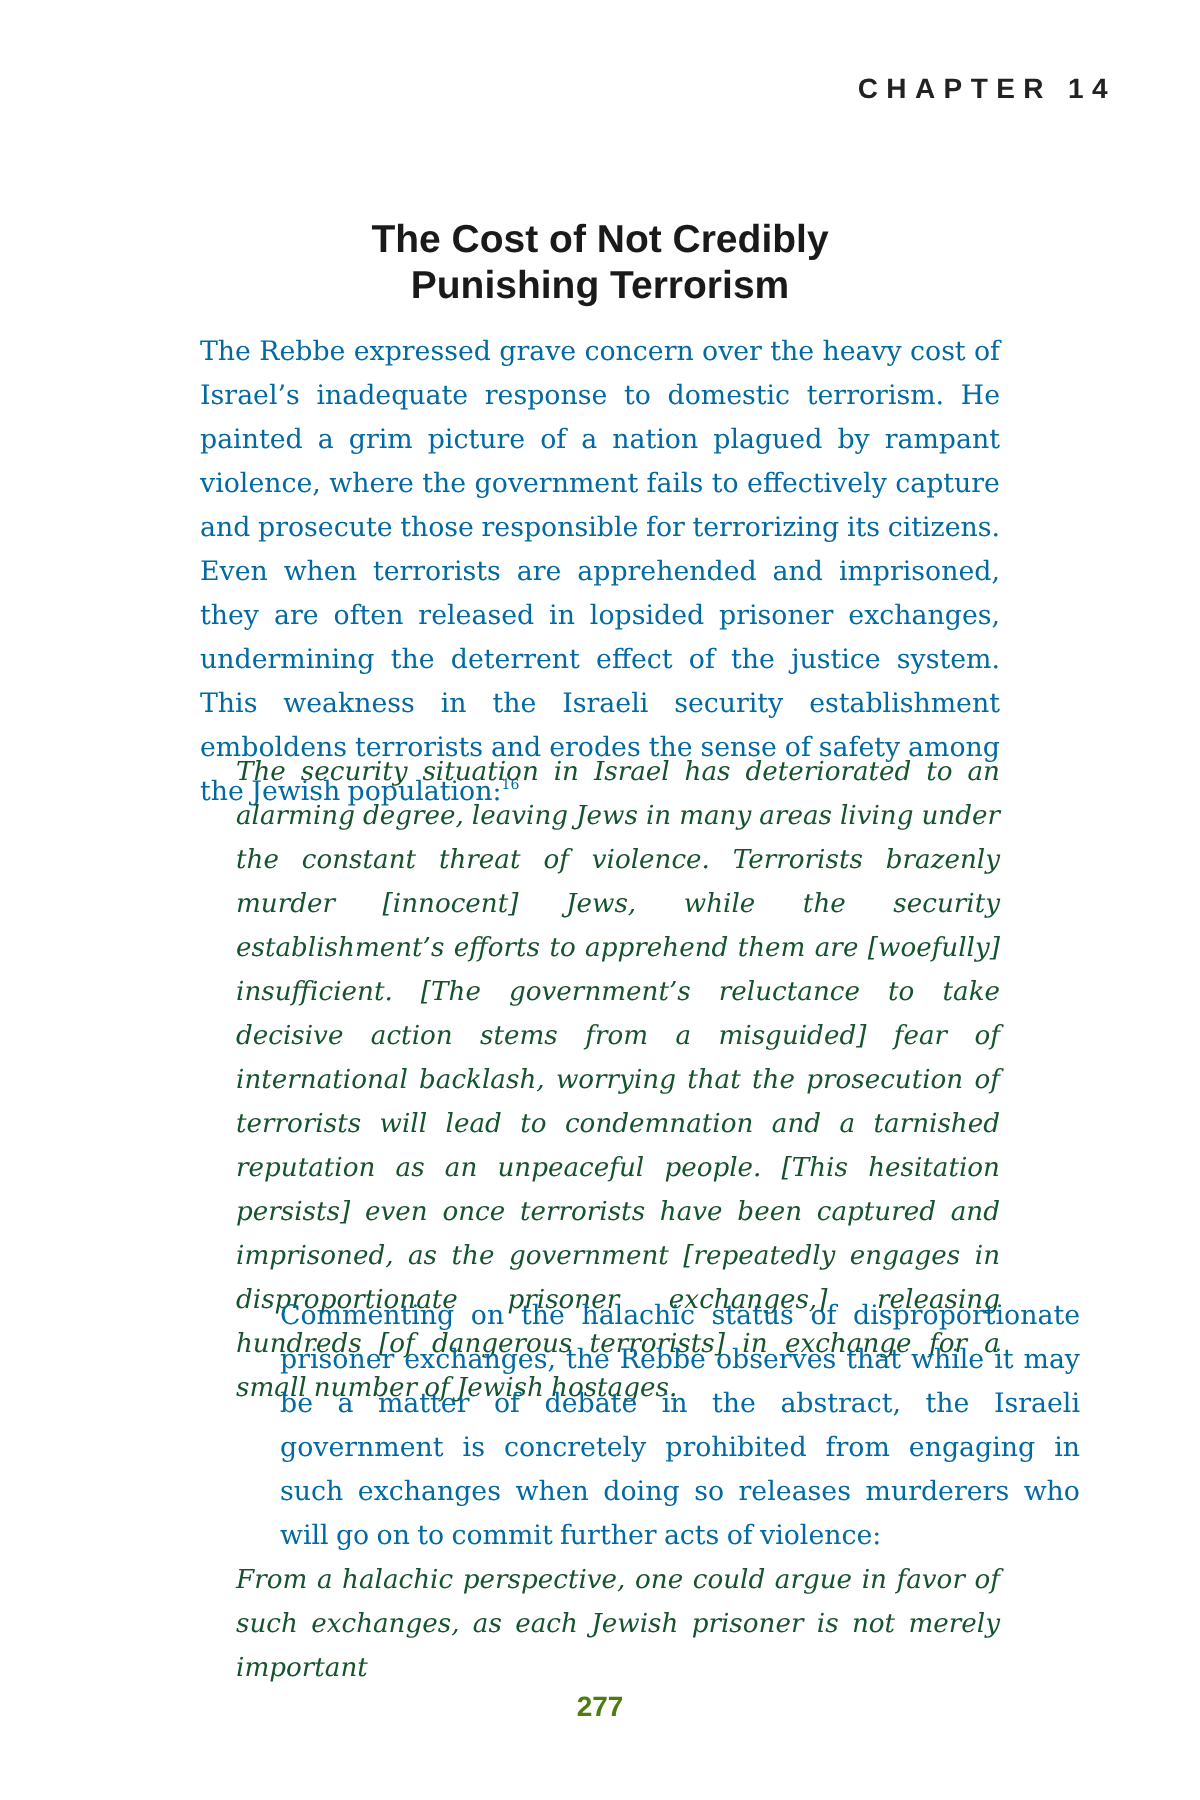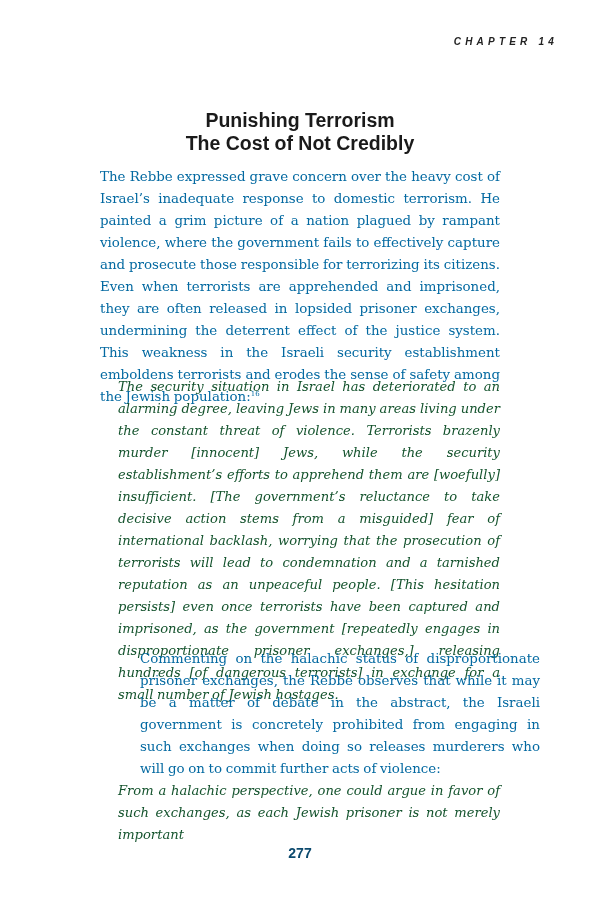--- a/index.html
+++ b/index.html
@@ -1,35 +1,35 @@
 <!DOCTYPE html>
 <html><head>
 <meta charset="utf-8">
 <style>
   html, body { margin:0; padding:0; }
   body { width:600px; height:900px; background:#ffffff; position:relative; overflow:hidden; color:#2a2a2a; }
-  .running-head { position:absolute; top:36px; right:42px; font-family:"Liberation Sans", sans-serif; font-weight:bold; font-size:10px; letter-spacing:4.2px; color:#222;font-style:italic; }
+  .running-head { position:absolute; top:36px; right:42px; font-family:"Liberation Sans", sans-serif; font-weight:bold; font-size:14px; letter-spacing:4.2px; color:#222; }
   .title { position:absolute; top:109px; left:100px; width:400px; text-align:center; font-family:"Liberation Sans", sans-serif; font-weight:bold; font-size:19.5px; line-height:23px; color:#1a1a1a; }
   .body { position:absolute; left:100px; width:400px; font-family:"DejaVu Serif", serif; font-size:13.4px; line-height:22px; text-align:justify; color:#0369a1; word-spacing:-0.6px; }
   .quote { position:absolute; left:118px; width:382px; font-family:"DejaVu Serif", serif; font-style:italic; font-size:13.1px; line-height:22px; text-align:justify; color:#14532d; word-spacing:-0.6px; }
   .p1 { top:166px; }
   .q1 { top:376px; }
   .p2 { top:648px;margin-left:40px; }
   .q2 { top:780px; }
   sup { font-size:7px; line-height:0; vertical-align:super; }
-  .folio { position:absolute; top:845px; left:0; width:600px; text-align:center; font-family:"Liberation Sans", sans-serif; font-weight:bold; font-size:14px; color:#0c4a6e; }
+  .folio { position:absolute; top:845px; left:0; width:600px; text-align:center; font-family:"Liberation Sans", sans-serif; font-weight:bold; font-size:14px; color:#4d7c0f; }
 </style>
 </head>
 <body>
 
 <div class="running-head">CHAPTER 14</div>
 
 <div class="title">
+  <div>The Cost of Not Credibly</div>
   <div>Punishing Terrorism</div>
-  <div>The Cost of Not Credibly</div>
 </div>
 
 <div class="body p1"><span>The Rebbe expressed grave concern over the heavy cost of Israel’s inadequate response to domestic terrorism. He painted a grim picture of a nation plagued by rampant violence, where the government fails to effectively capture and prosecute those responsible for terrorizing its citizens. Even when terrorists are apprehended and imprisoned, they are often released in lopsided prisoner exchanges, undermining the deterrent effect of the justice system. This weakness in the Israeli security establishment emboldens terrorists and erodes the sense of safety among the Jewish population:</span><sup>16</sup></div>
 
 <div class="quote q1">The security situation in Israel has deteriorated to an alarming degree, leaving Jews in many areas living under the constant threat of violence. Terrorists brazenly murder [innocent] Jews, while the security establishment’s efforts to apprehend them are [woefully] insufficient. [The government’s reluctance to take decisive action stems from a misguided] fear of international backlash, worrying that the prosecution of terrorists will lead to condemnation and a tarnished reputation as an unpeaceful people. [This hesitation persists] even once terrorists have been captured and imprisoned, as the government [repeatedly engages in disproportionate prisoner exchanges,] releasing hundreds [of dangerous terrorists] in exchange for a small number of Jewish hostages.</div>
 
 <div class="body p2">Commenting on the halachic status of disproportionate prisoner exchanges, the Rebbe observes that while it may be a matter of debate in the abstract, the Israeli government is concretely prohibited from engaging in such exchanges when doing so releases murderers who will go on to commit further acts of violence:</div>
 
 <div class="quote q2">From a halachic perspective, one could argue in favor of such exchanges, as each Jewish prisoner is not merely important</div>
 

